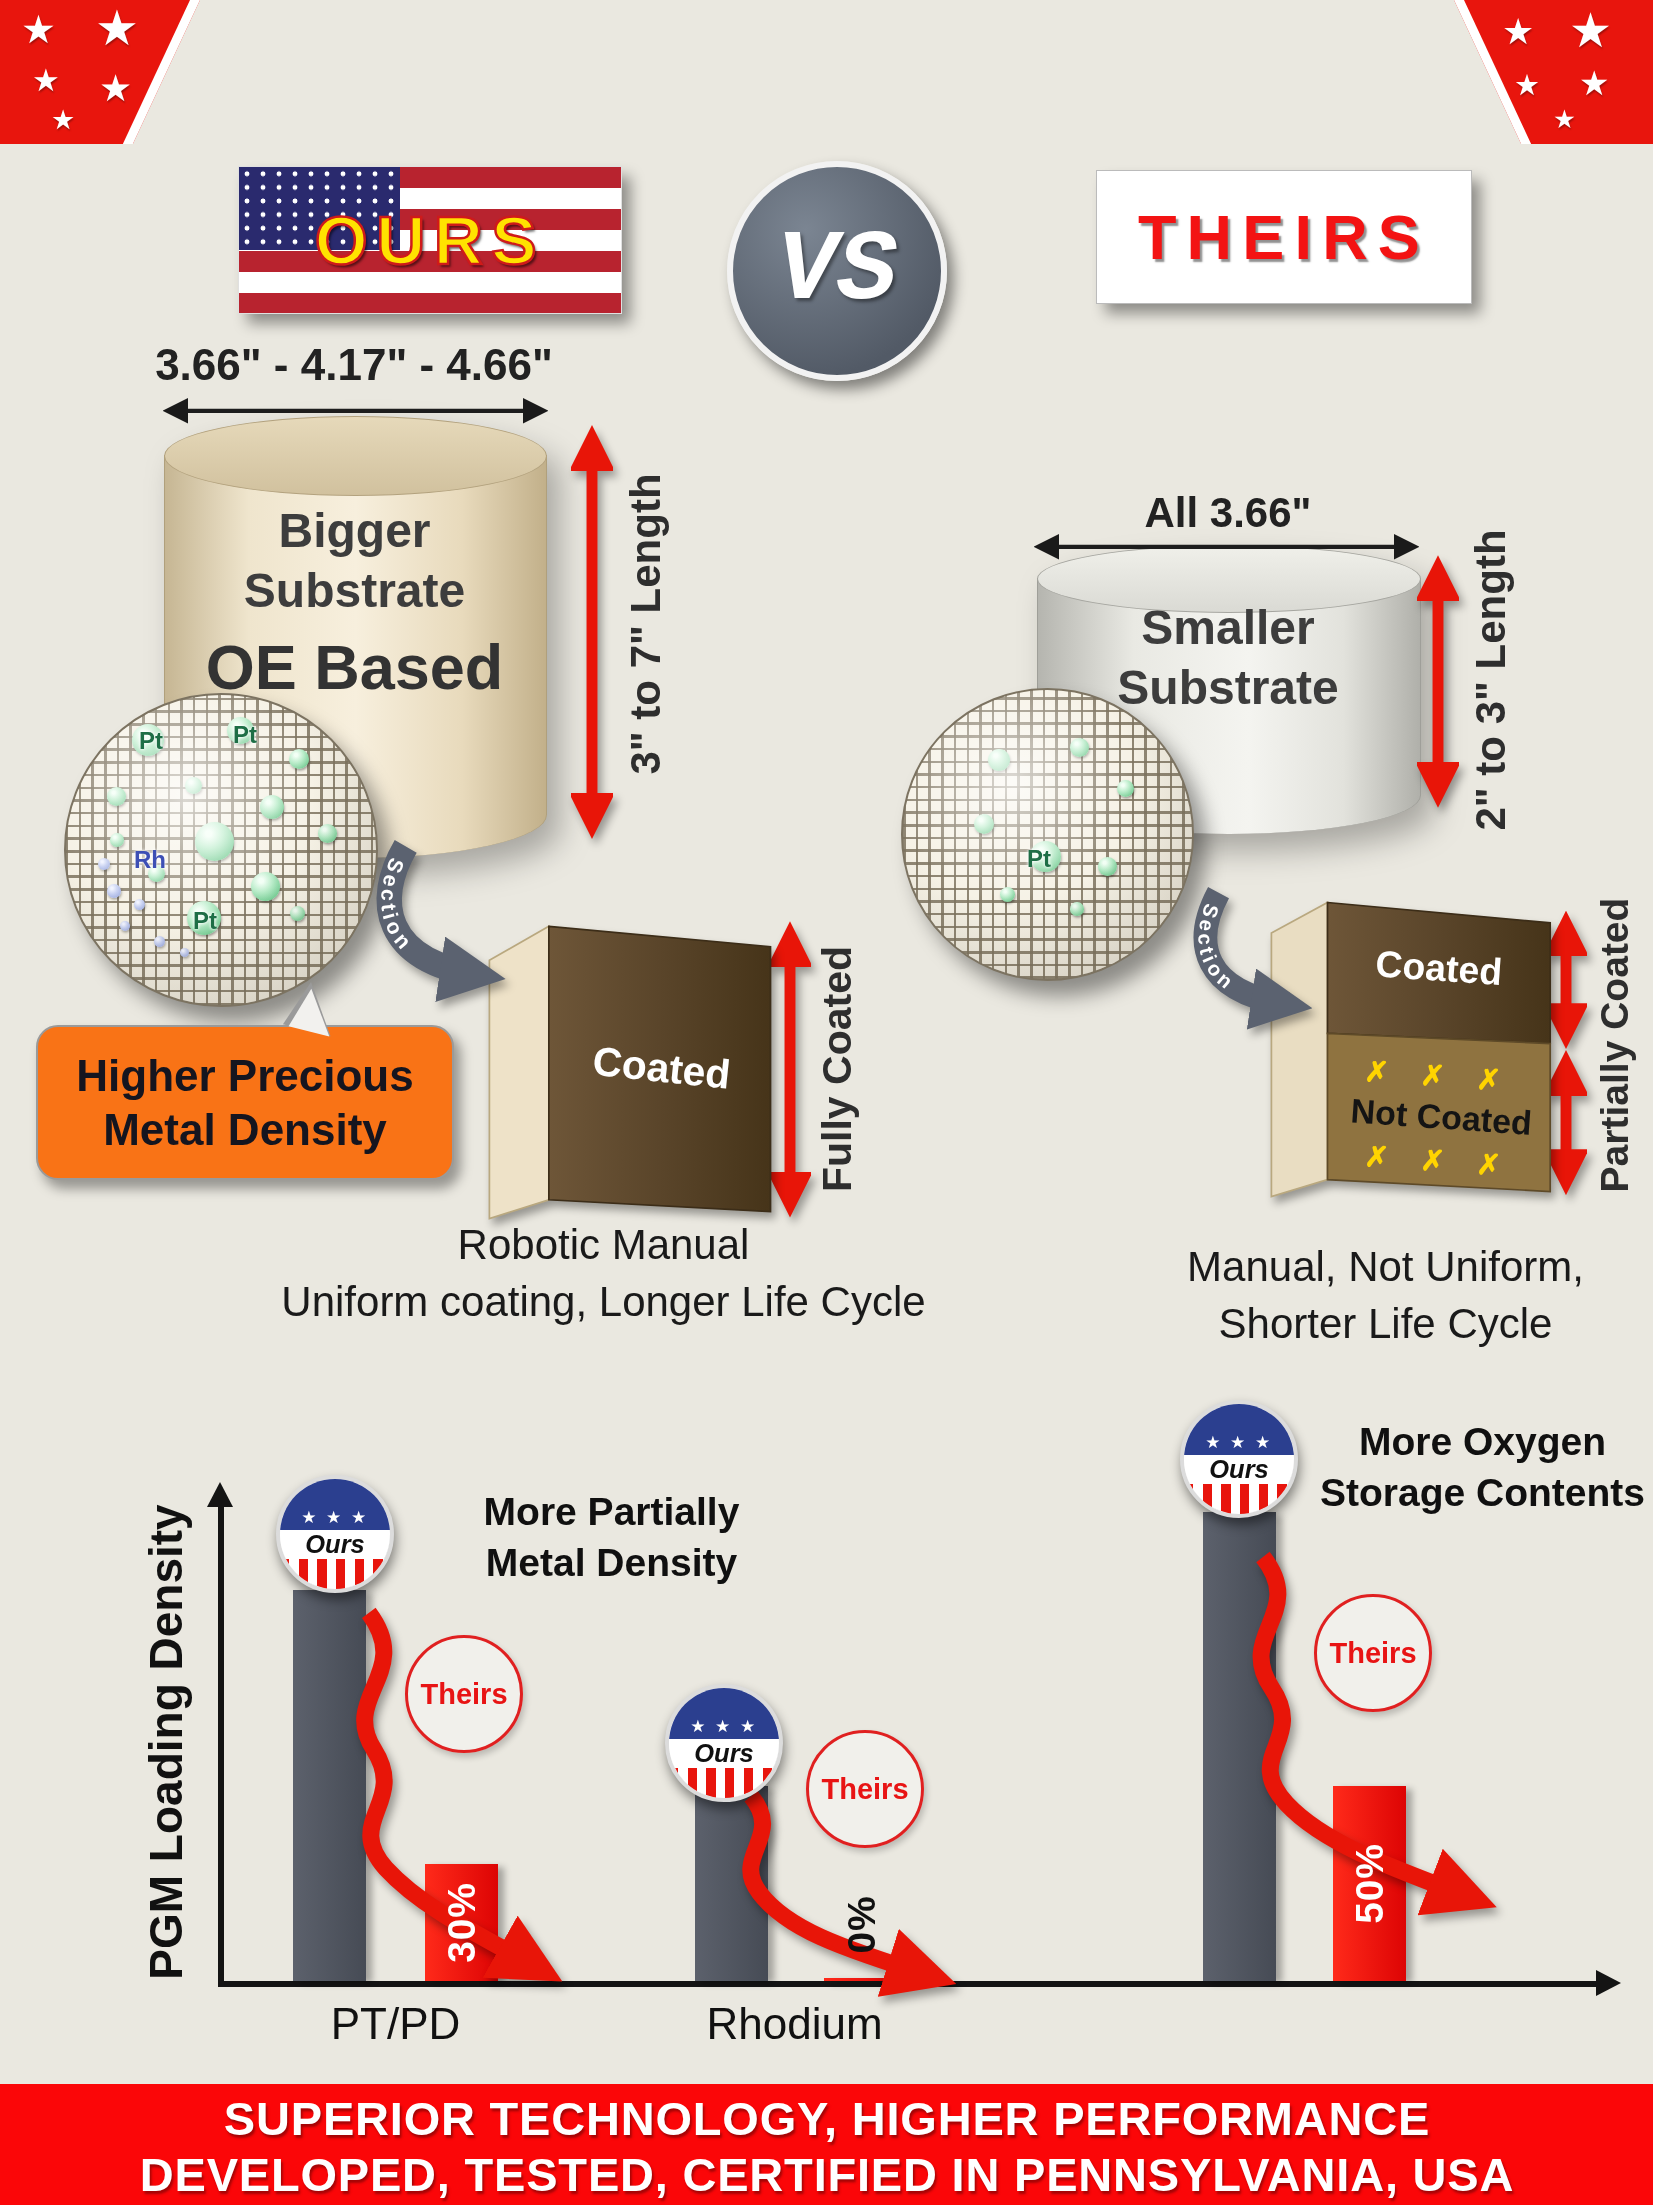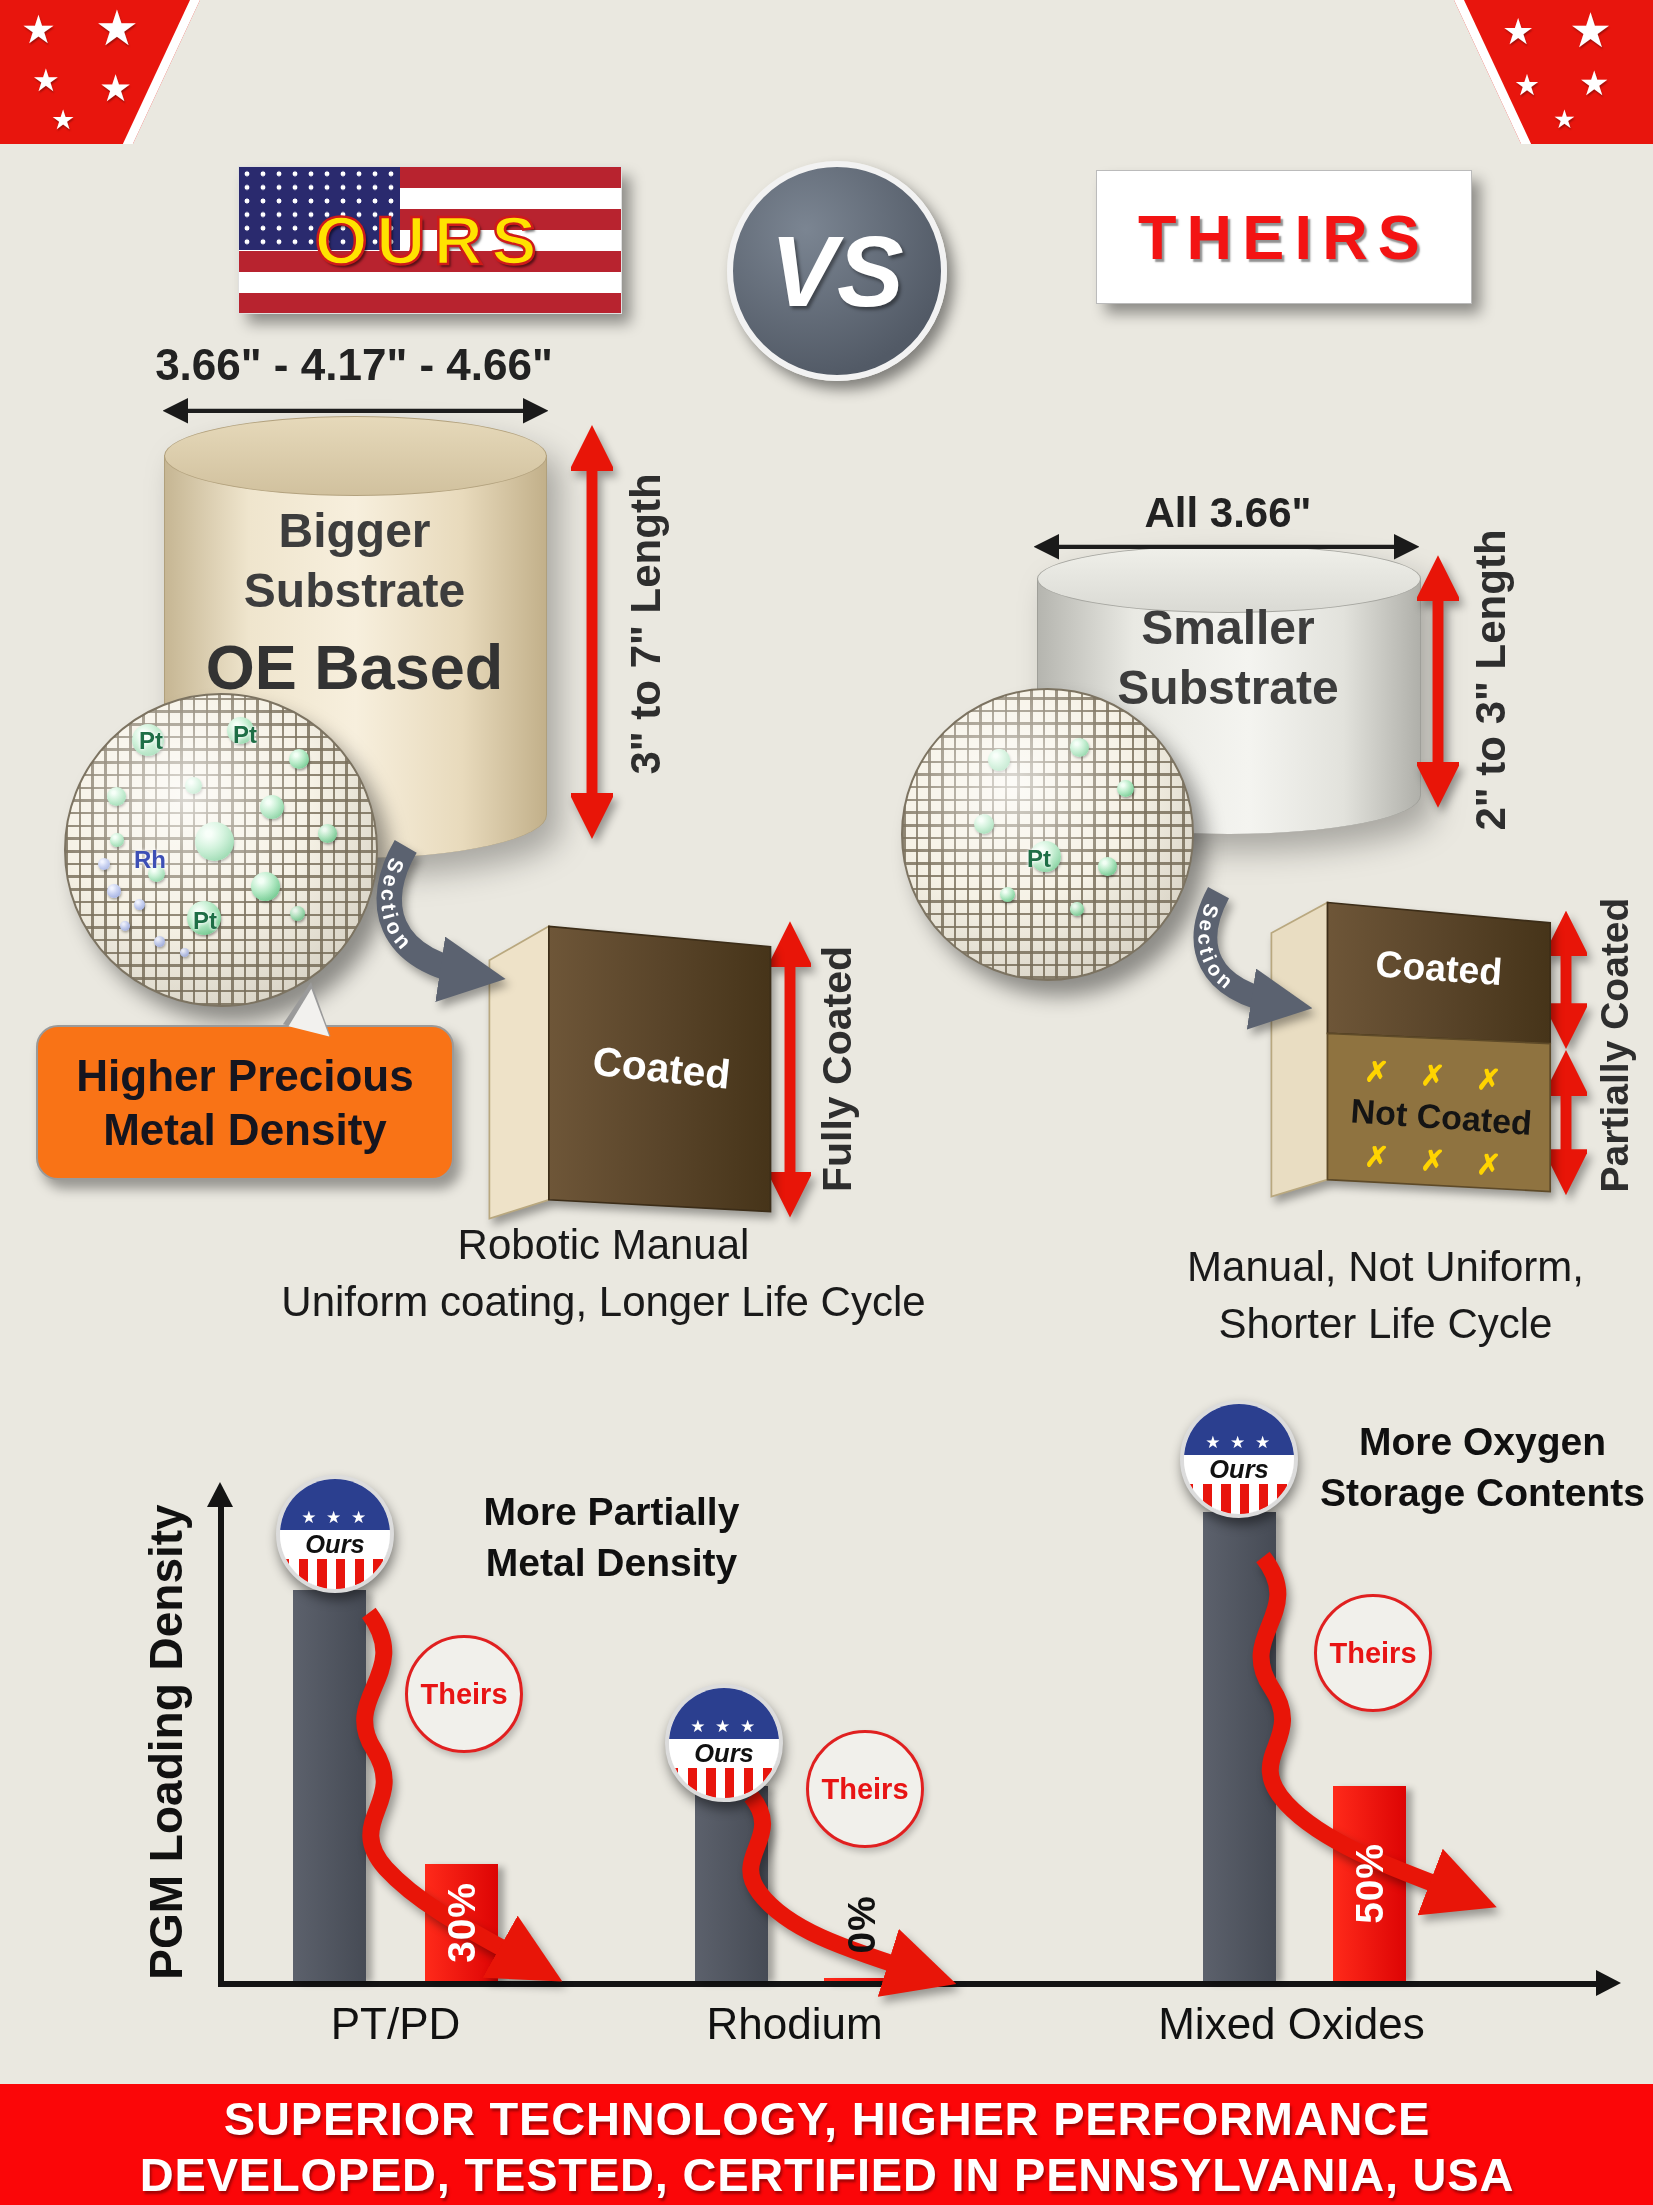--- a/index.html
+++ b/index.html
@@ -21,21 +21,21 @@
   .flag{position:absolute;left:238px;top:166px;width:382px;height:146px;border:1.7px solid #e0e0e0;
         box-shadow:8.5px 10.2px 13.6px rgba(0,0,0,.4);z-index:5;
         background:repeating-linear-gradient(180deg,#b8232f 0 21px,#ffffff 21px 42px);}
   .flag .canton{position:absolute;left:0;top:0;width:161px;height:83px;background-color:#2a2a6e;
         background-image:radial-gradient(circle,#fff 2.2px,rgba(255,255,255,0) 2.7px);background-size:16px 13.6px;}
   .flag .flag-text{position:absolute;inset:0;display:flex;align-items:center;justify-content:center;
         font-size:68px;font-weight:bold;letter-spacing:8.5px;color:#ffe200;
         -webkit-text-stroke:2.5px #cf1a1a;text-shadow:2.5px 3.4px 2.5px rgba(0,0,0,.55);}
   .vs-circle{position:absolute;left:727px;top:161px;width:208px;height:208px;border-radius:50%;
         background:radial-gradient(circle at 35% 30%,#7b8592,#525a66 75%);border:6.8px solid #f2f2f2;
-        box-shadow:6.8px 8.5px 13.6px rgba(0,0,0,.45);display:flex;align-items:center;justify-content:center;z-index:5;}
+        box-shadow:6.8px 8.5px 13.6px rgba(0,0,0,.45);display:flex;align-items:center;justify-content:center;z-index:5;font-family:Liberation Mono, monospace;}
   .vs-circle span{color:#fff;font-weight:bold;font-style:italic;font-size:100px;text-shadow:2.5px 3.4px 3.4px rgba(0,0,0,.4);}
   .theirs-box{position:absolute;left:1096px;top:170px;width:374px;height:132px;background:#fff;border:0.8px solid #bbb;
         box-shadow:8.5px 10.2px 13.6px rgba(0,0,0,.4);display:flex;align-items:center;justify-content:center;z-index:5;}
   .theirs-box span{color:#f31313;font-weight:bold;font-size:63px;letter-spacing:10.2px;
         text-shadow:2.5px 2.5px 1.7px rgba(70,70,70,.6);}
 
   
   .cylinder{position:absolute;filter:drop-shadow(13.6px 17px 15.3px rgba(0,0,0,.28));z-index:2;}
   .cyl-top{position:absolute;left:0;top:0;width:100%;border-radius:50%;z-index:2;}
   .cyl-body{position:absolute;left:0;width:100%;}
@@ -362,21 +362,20 @@
     <div>More Partially</div>
     <div>Metal Density</div>
   </div>
   <div class="anno" style="left:1304px;top:1417px;width:357px;">
     <div>More Oxygen</div>
     <div>Storage Contents</div>
   </div>
 
   <div class="cat" style="left:268px;width:255px;">PT/PD</div>
   <div class="cat" style="left:667px;width:255px;">Rhodium</div>
-  <div class="cat" style="left:1113px;width:357px;">Mixed Oxides</div>
 
   <div class="footer">
     <div class="fline">SUPERIOR TECHNOLOGY, HIGHER PERFORMANCE</div>
     <div class="fline">DEVELOPED, TESTED, CERTIFIED IN PENNSYLVANIA, USA</div>
   </div>
 
 </div>
 
 
 </body></html>

